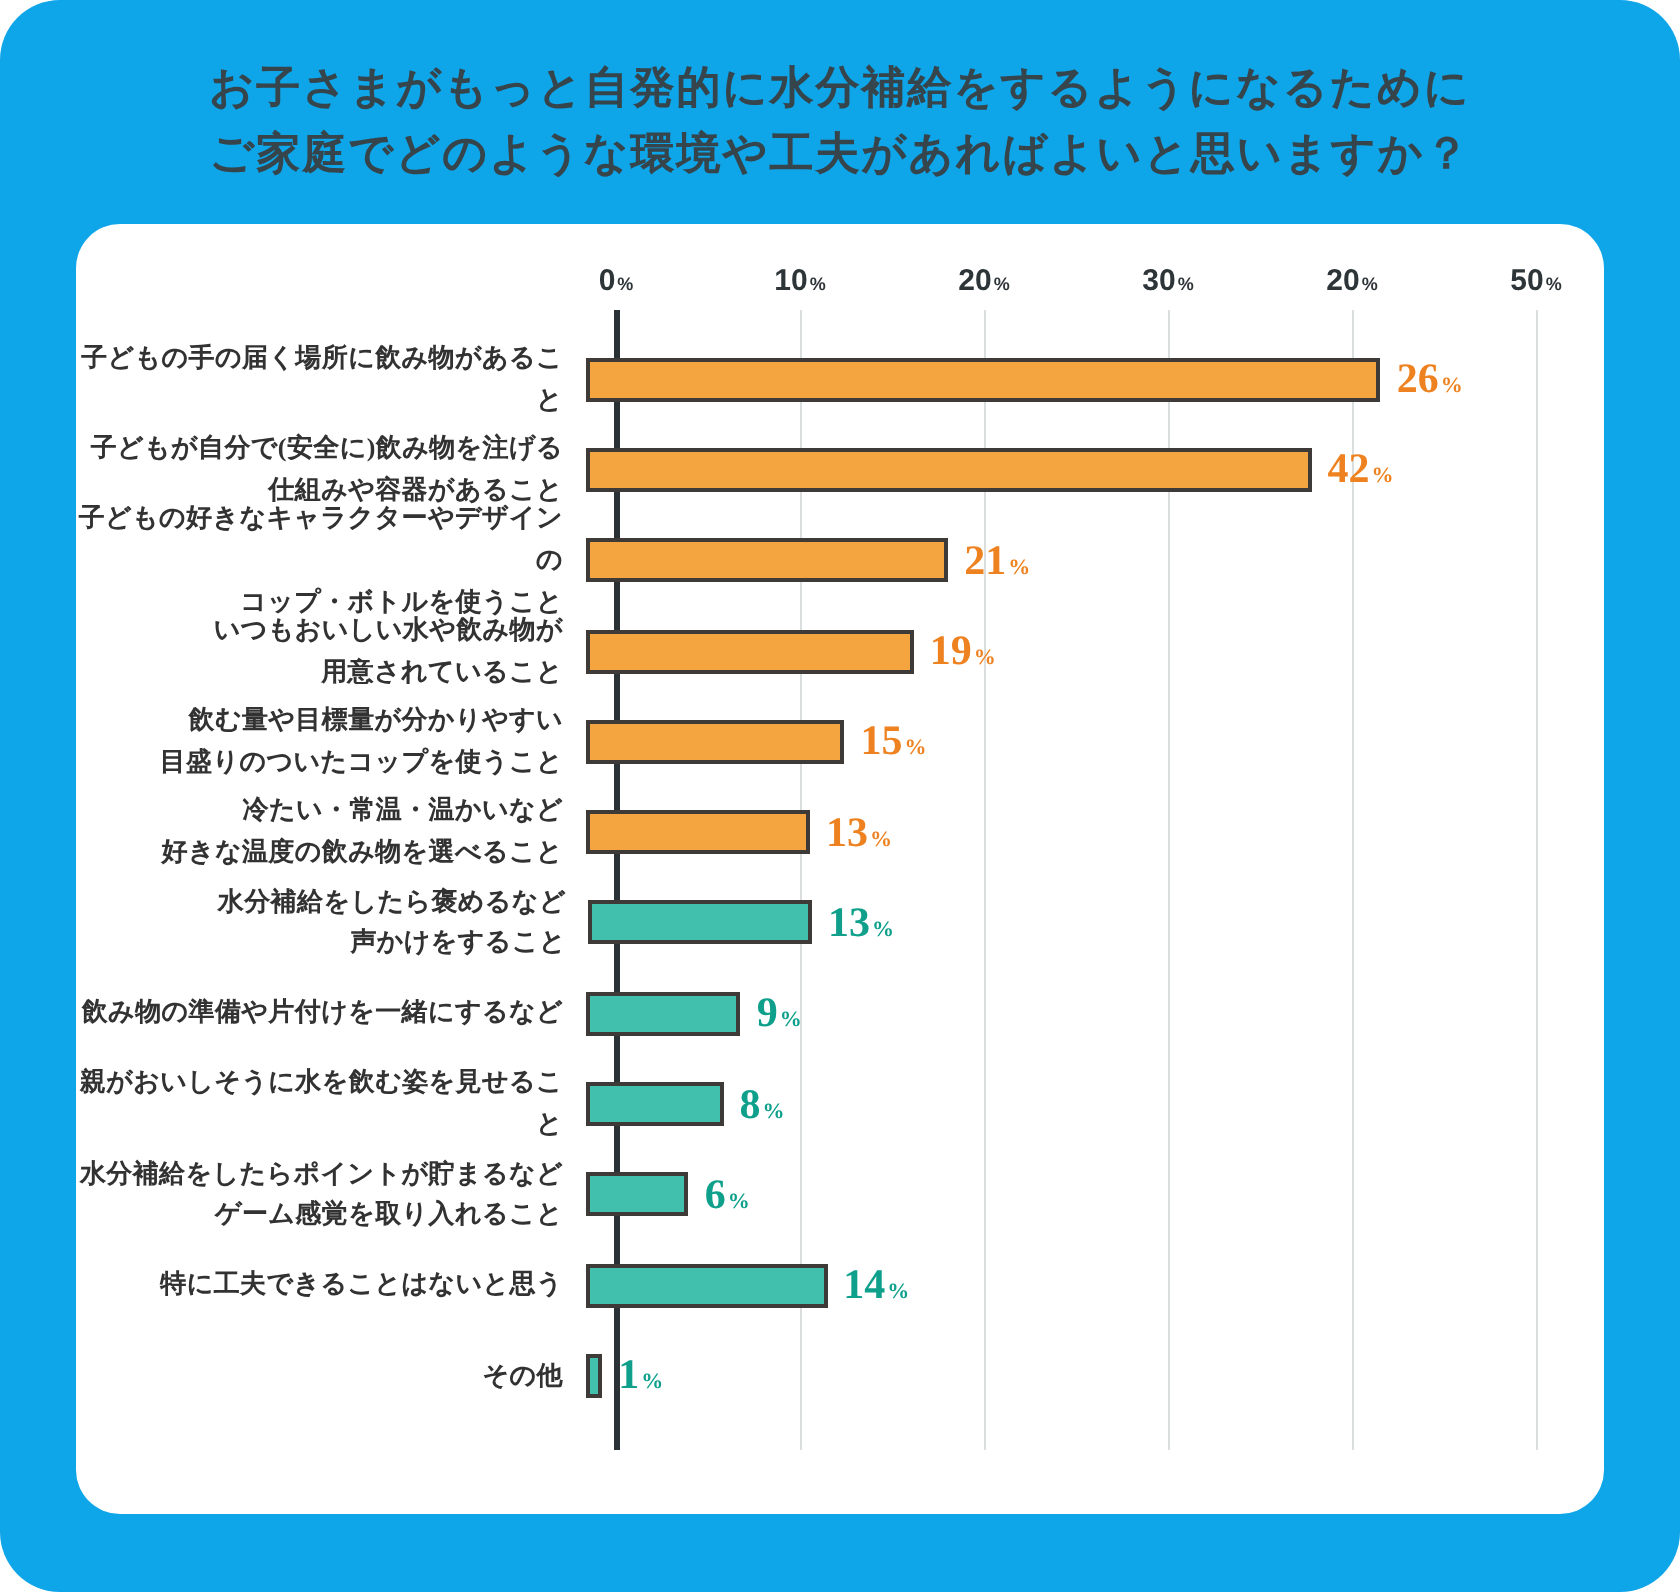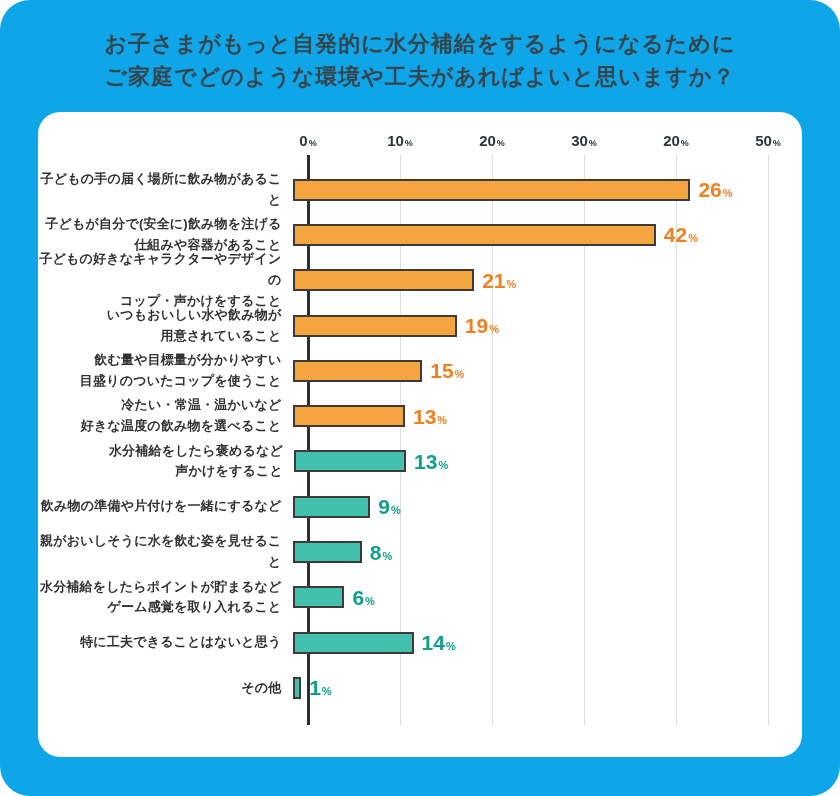--- a/index.html
+++ b/index.html
@@ -64,20 +64,21 @@
   .gridline.axis{
     width:3px;
     background:#2B3236;
     margin-left:-1.5px;
   }
   .rows{
     position:absolute;
     left:0;top:55px;
     width:687px;
     z-index:3;
+    font-family:Liberation Serif, serif;
   }
   .row{
     display:flex;
     align-items:center;
     height:45.3px;
   }
   .cat{
     width:270px;
     box-sizing:border-box;
     padding-right:11px;
@@ -144,21 +145,21 @@
           </div>
         </div>
         <div class="row">
           <div class="cat" style="color: rgb(50, 50, 50);"><span>子どもが自分で(安全に)飲み物を注げる</span><br><span>仕組みや容器があること</span></div>
           <div class="bar-area">
             <div class="bar" style="width: 84%; background: rgb(245, 165, 63); border-color: rgb(62, 58, 55);"></div>
             <div class="value" style="color: rgb(238, 130, 32);"><span>42</span><span class="pc">%</span></div>
           </div>
         </div>
         <div class="row">
-          <div class="cat" style="color: rgb(50, 50, 50);"><span>子どもの好きなキャラクターやデザインの</span><br><span>コップ・声かけをすること</span></div>
+          <div class="cat" style="color: rgb(50, 50, 50);"><span>子どもの好きなキャラクターやデザインの</span><br><span>コップ・ボトルを使うこと</span></div>
           <div class="bar-area">
             <div class="bar" style="width: 42%; background: rgb(245, 165, 63); border-color: rgb(62, 58, 55);"></div>
             <div class="value" style="color: rgb(238, 130, 32);"><span>21</span><span class="pc">%</span></div>
           </div>
         </div>
         <div class="row">
           <div class="cat" style="color: rgb(50, 50, 50);"><span>いつもおいしい水や飲み物が</span><br><span>用意されていること</span></div>
           <div class="bar-area">
             <div class="bar" style="width: 38%; background: rgb(245, 165, 63); border-color: rgb(62, 58, 55);"></div>
             <div class="value" style="color: rgb(238, 130, 32);"><span>19</span><span class="pc">%</span></div>

